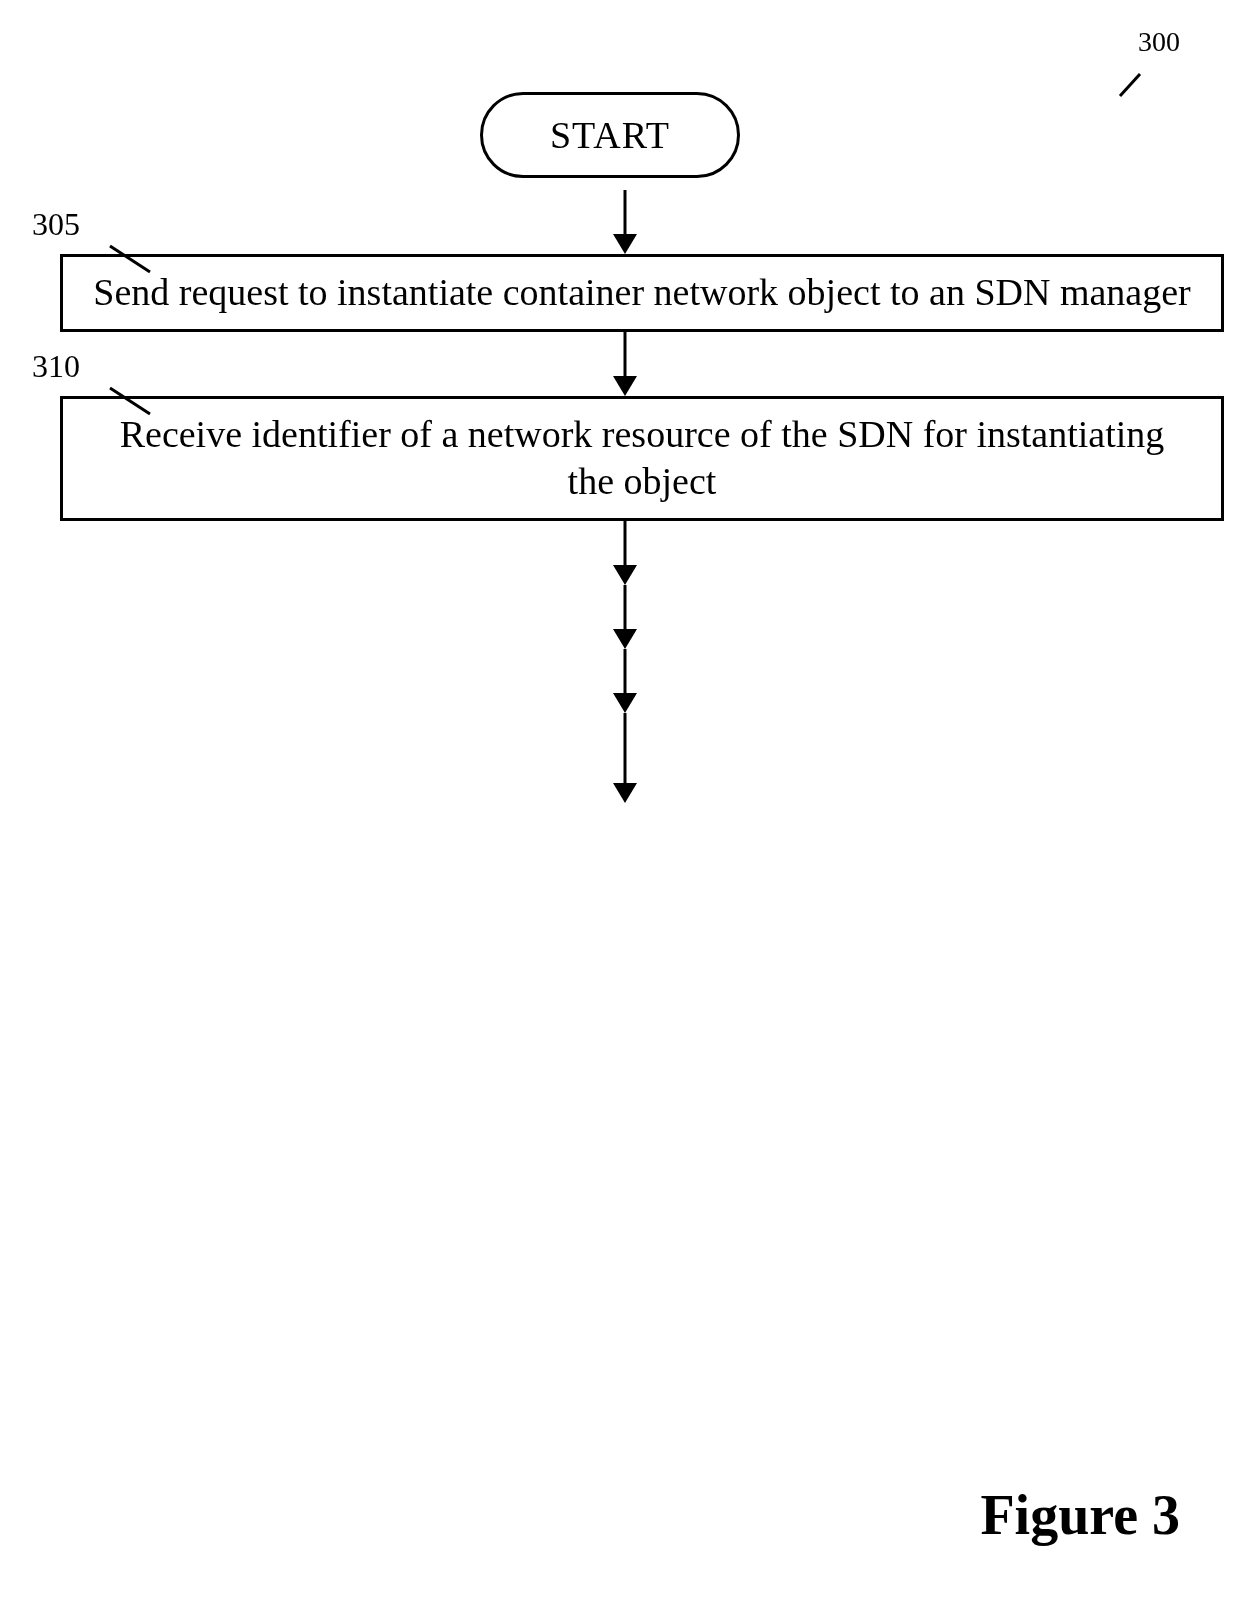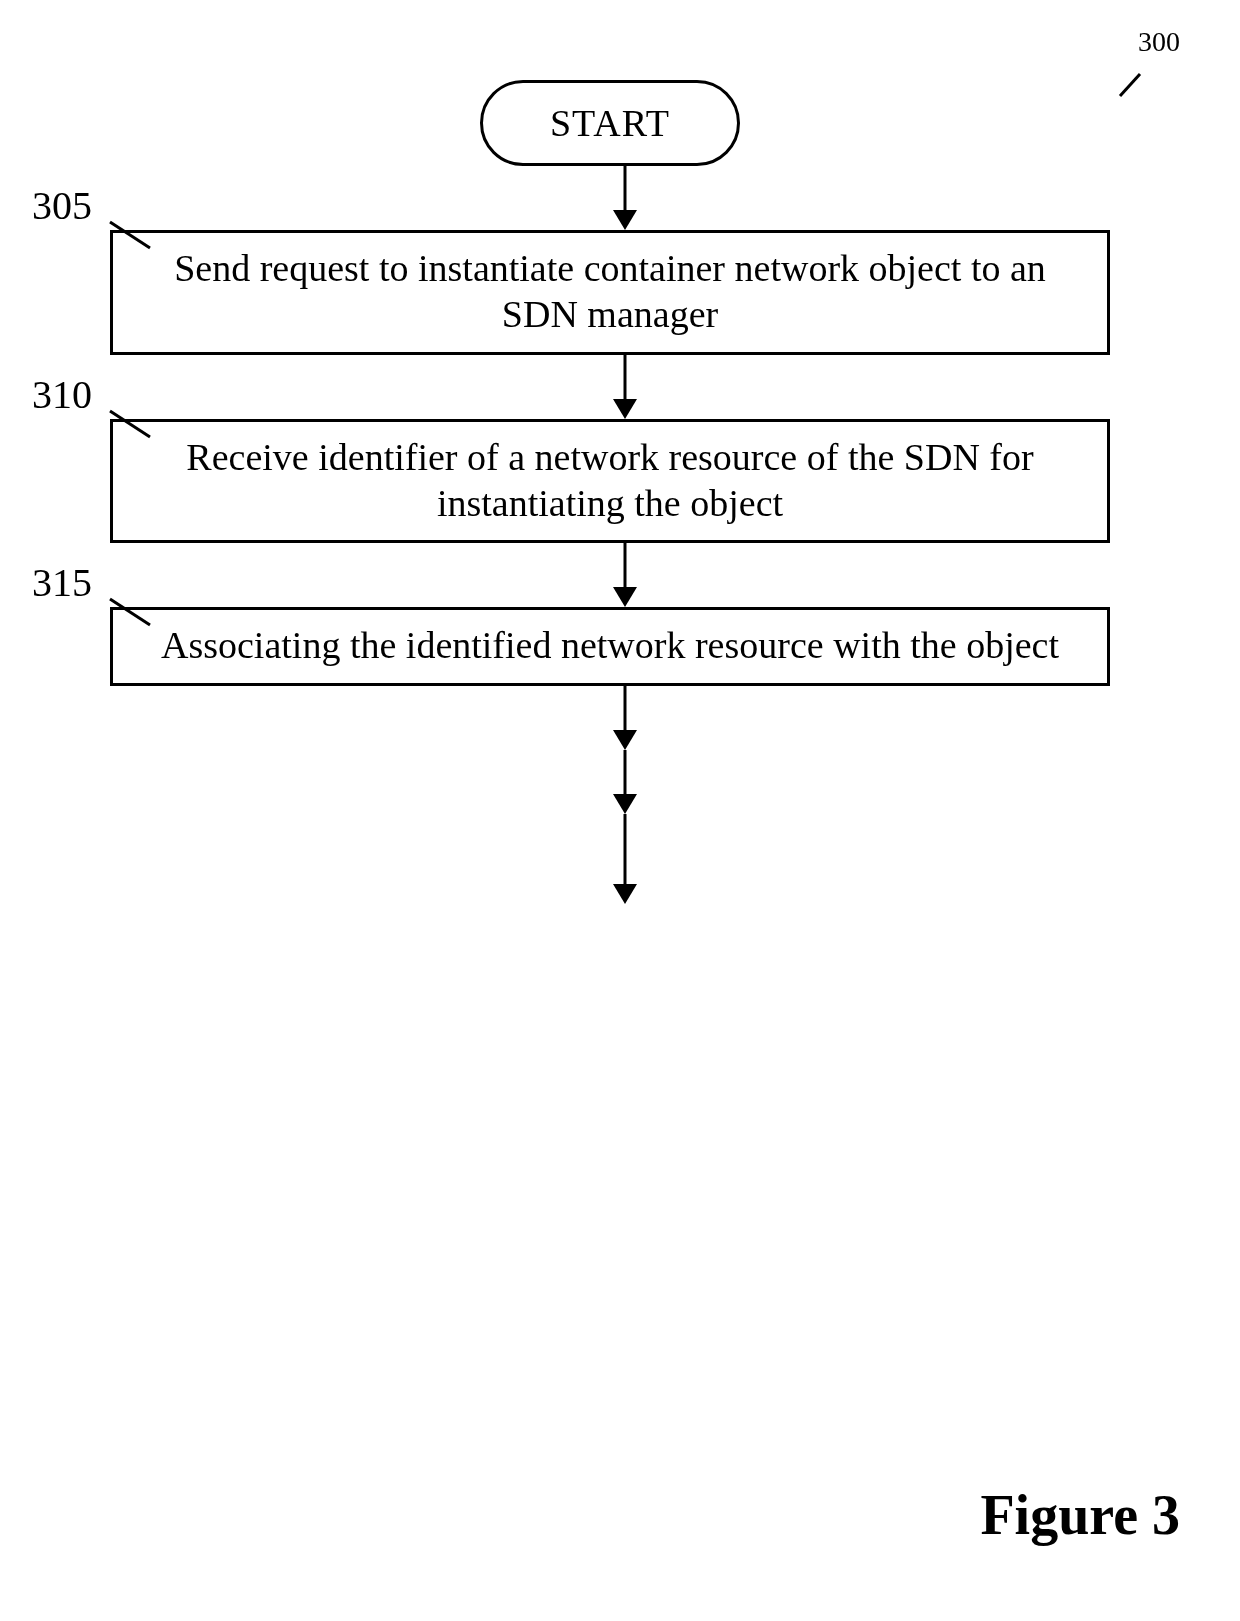--- a/index.html
+++ b/index.html
@@ -28,51 +28,51 @@
     height: 28px;
   }
   .flow {
     position: absolute;
     left: 60px;
     top: 80px;
     width: 1100px;
   }
   .terminator {
     box-sizing: border-box;
-    margin: 0 auto;
+    margin: 12px auto;
     border: 3px solid #000;
     border-radius: 48px;
     display: flex;
     align-items: center;
     justify-content: center;
     font-size: 38px;
     letter-spacing: 1px;
     text-align: center;
   }
   .terminator.start { width: 260px; height: 86px; }
   .terminator.end   { width: 260px; height: 86px; }
 
   .step-wrap {
     position: relative;
   }
   .step {
     box-sizing: border-box;
     border: 3px solid #000;
-    width: 1000px;
+    width: 1164px;
     margin: 0 auto;
     padding: 12px 30px 14px 30px;
     text-align: center;
     font-size: 38px;
     line-height: 1.22;
   }
   .ref-label {
     position: absolute;
     left: -28px;
     top: -48px;
-    font-size: 40px;
+    font-size: 32px;
   }
   .ref-tick {
     position: absolute;
     left: 48px;
     top: -10px;
     width: 44px;
     height: 30px;
   }
 
   .arrow {
@@ -142,29 +142,20 @@
       </div>
     </div>
 
     <div class="arrow">
       <svg width="30" height="64" viewBox="0 0 30 64">
         <line x1="15" y1="0" x2="15" y2="46" stroke="#000" stroke-width="3"></line>
         <polygon points="15,64 3,44 27,44" fill="#000"></polygon>
       </svg>
     </div>
 
-    <div class="step-wrap">
-      <div class="ref-label">315</div>
-      <svg class="ref-tick" viewBox="0 0 44 30">
-        <line x1="2" y1="2" x2="42" y2="28" stroke="#000" stroke-width="3"></line>
-      </svg>
-      <div class="step">
-        <span>Associating the identified network resource with the object</span>
-      </div>
-    </div>
 
     <div class="arrow">
       <svg width="30" height="64" viewBox="0 0 30 64">
         <line x1="15" y1="0" x2="15" y2="46" stroke="#000" stroke-width="3"></line>
         <polygon points="15,64 3,44 27,44" fill="#000"></polygon>
       </svg>
     </div>
 
 
     <div class="arrow">

